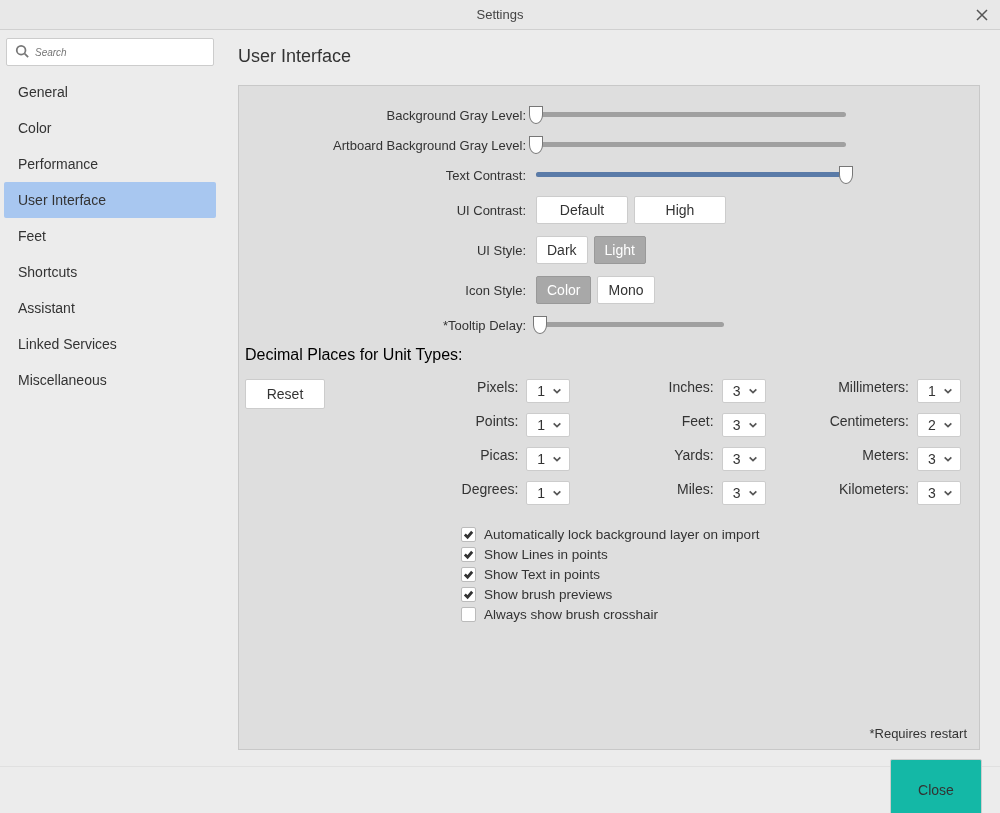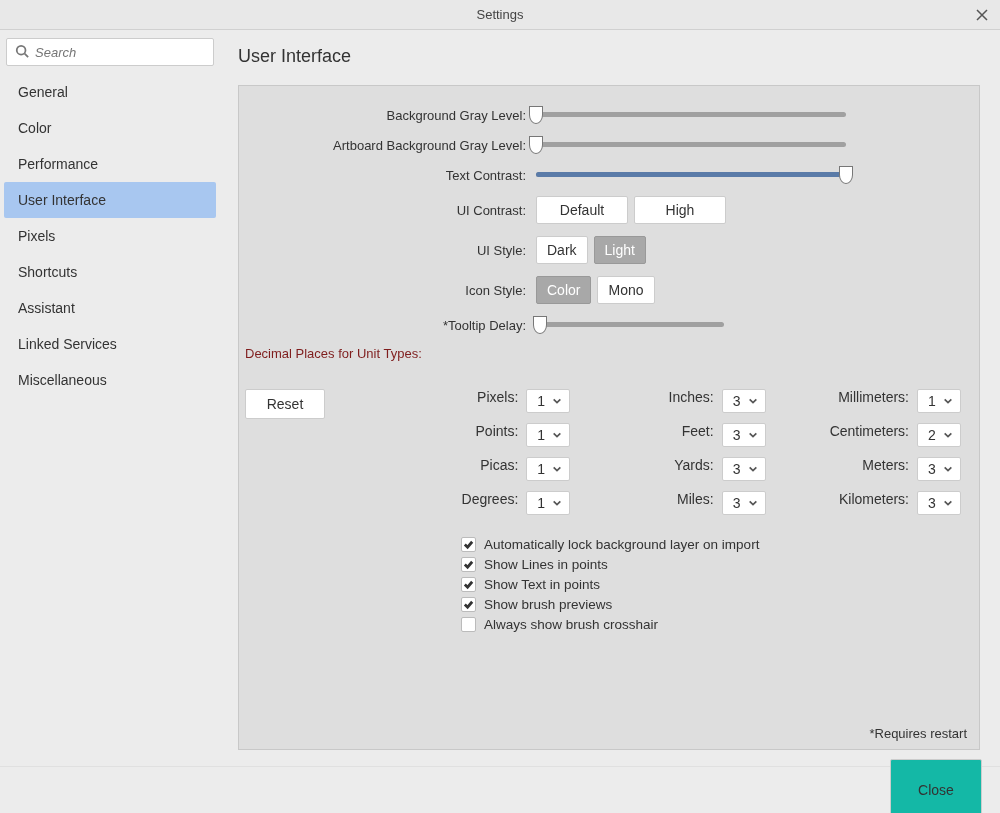--- a/index.html
+++ b/index.html
@@ -8,21 +8,21 @@
     .titlebar { height: 30px; background: #e8e8e8; display: flex; align-items: center; justify-content: center; position: relative; border-bottom: 1px solid #d0d0d0; }
     .titlebar-title { color: #444; font-size: 13px; }
     .titlebar-close { position: absolute; right: 8px; top: 5px; width: 20px; height: 20px; cursor: pointer; display: flex; align-items: center; justify-content: center; }
     .titlebar-close svg { width: 12px; height: 12px; stroke: #555; stroke-width: 1.5; }
     
     .main-area { display: flex; height: 736px; background: #ececec; }
     
     .sidebar { width: 220px; background: #ececec; padding-top: 4px; }
     .search-box { margin: 4px 6px 8px 6px; height: 28px; background: #fff; border: 1px solid #ccc; border-radius: 2px; display: flex; align-items: center; padding: 0 8px; }
     .search-box svg { width: 14px; height: 14px; stroke: #777; stroke-width: 2; fill: none; margin-right: 6px; }
-    .search-input { border: none; outline: none; flex: 1; font-size: 13px; color: #000000; font-style: italic; background: transparent; }
+    .search-input { border: none; outline: none; flex: 1; font-size: 10px; color: #000000; font-style: italic; background: transparent; }
     .sidebar-item { padding: 10px 18px; cursor: pointer; color: #333; font-size: 14px; }
     .sidebar-item.active { background: #a8c7f0; border-radius: 2px; margin: 0 4px; padding-left: 14px; }
     
     .content { flex: 1; padding: 16px 20px 16px 18px; display: flex; flex-direction: column; }
     .content-title { font-size: 18px; color: #333; margin-bottom: 18px; font-weight: 400; }
     .panel { background: #dedede; border: 1px solid #c8c8c8; flex: 1; padding: 20px 18px 10px 2px; position: relative; overflow: hidden; }
     
     .row { display: flex; align-items: center; margin-bottom: 12px; }
     .row-label { width: 295px; text-align: right; padding-right: 10px; color: #333; font-size: 13px; }
     
@@ -30,21 +30,21 @@
     .slider-wide { width: 310px; }
     .slider-track { position: absolute; width: 100%; height: 5px; background: #a0a0a0; border-radius: 3px; top: 6px; }
     .slider-fill { position: absolute; height: 5px; background: #5a7ba8; border-radius: 3px; top: 6px; left: 0; }
     .slider-thumb { position: absolute; width: 14px; height: 18px; background: #fff; border: 1px solid #777; border-radius: 0 0 50% 50%; top: 0; transform: translateX(-50%); }
     
     .btn-group { display: flex; gap: 6px; }
     .seg-btn { padding: 5px 0; background: #fff; border: 1px solid #ccc; border-radius: 2px; min-width: 92px; text-align: center; cursor: pointer; font-size: 14px; color: #333; }
     .seg-btn.small { min-width: 44px; padding: 5px 10px; }
     .seg-btn.sel { background: #a8a8a8; color: #fff; border-color: #999; }
     
-    .section-label { padding-left: 4px; color: #7f1d1d; font-size: 13px; margin-top: 10px; margin-bottom: 28px; }
+    .section-label { padding-left: 4px; color: #000000; font-size: 16px; margin-top: 10px; margin-bottom: 15px; }
     
     .reset-row { display: flex; align-items: flex-start; }
     .reset-btn { margin-left: 4px; padding: 6px 0; width: 80px; text-align: center; background: #fff; border: 1px solid #ccc; border-radius: 2px; cursor: pointer; font-size: 14px; }
     
     .units-grid { display: grid; grid-template-columns: 1fr 1fr 1fr; column-gap: 40px; row-gap: 10px; flex: 1; margin-left: 90px; }
     .unit-row { display: flex; align-items: flex-start; justify-content: flex-end; gap: 8px; }
     .unit-label { color: #333; font-size: 14px; }
     .select { display: flex; align-items: center; background: #fff; border: 1px solid #ccc; border-radius: 2px; padding: 3px 4px 3px 10px; min-width: 44px; cursor: pointer; height: 24px;}
     .select-val { flex: 1; font-size: 14px; }
     .select-caret { width: 16px; height: 16px; display: inline-flex; align-items: center; justify-content: center; }
@@ -82,21 +82,21 @@
             <path d="M11 11 L15 15"></path>
           </svg>
       </span>
       <input class="search-input" placeholder="Search" style="">
     </div>
     <div id="sidebar-items">
         <div class="sidebar-item">General</div>
         <div class="sidebar-item">Color</div>
         <div class="sidebar-item">Performance</div>
         <div class="sidebar-item active">User Interface</div>
-        <div class="sidebar-item">Pixels</div>
+        <div class="sidebar-item">Feet</div>
         <div class="sidebar-item">Shortcuts</div>
         <div class="sidebar-item">Assistant</div>
         <div class="sidebar-item">Linked Services</div>
         <div class="sidebar-item">Miscellaneous</div>
       </div>
   </div>
 
   <div class="content">
     <div class="content-title">User Interface</div>
     <div class="panel">

